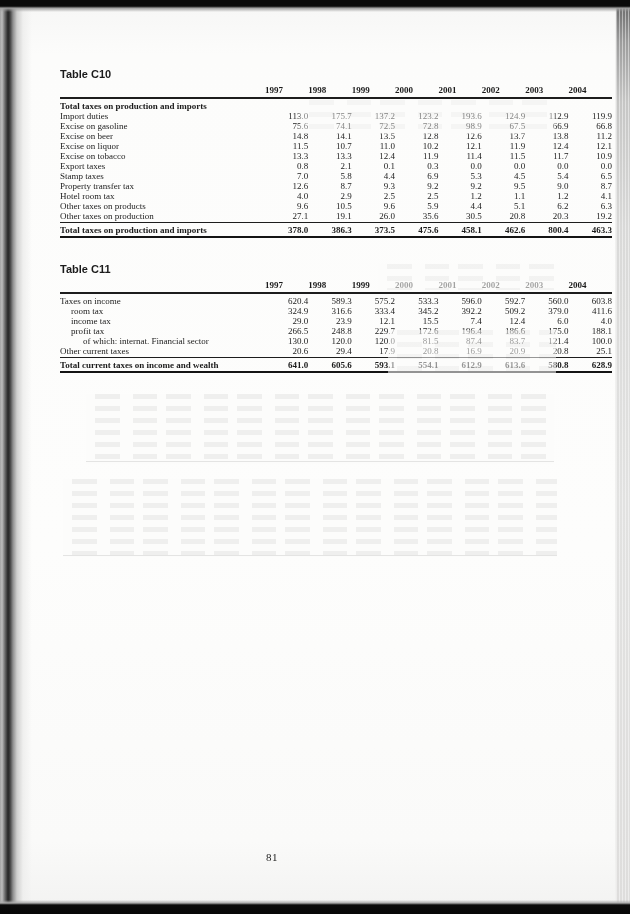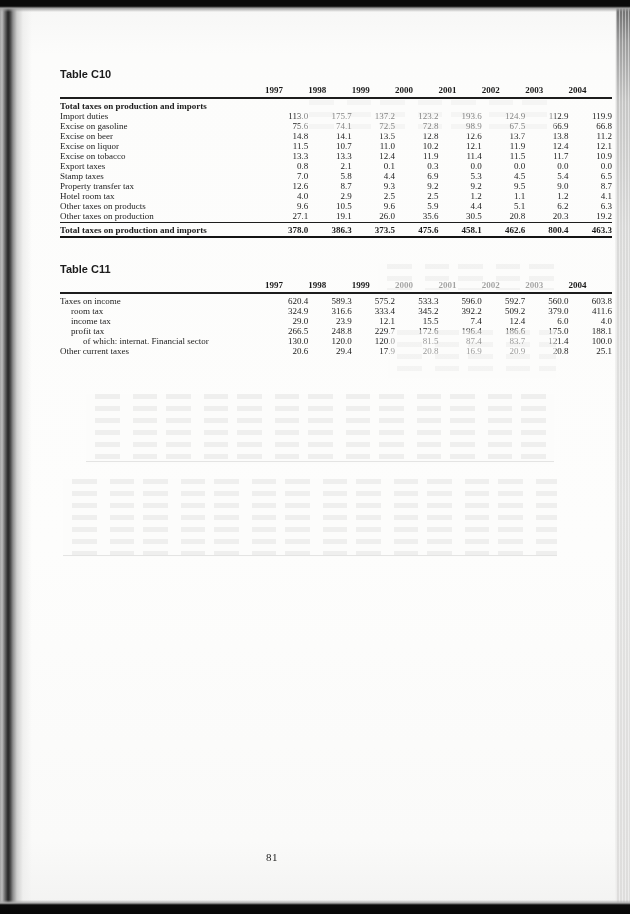--- a/index.html
+++ b/index.html
@@ -332,20 +332,31 @@
           <div class="tlabel indent0">Other current taxes</div>
           <div class="tval">20.6</div>
           <div class="tval">29.4</div>
           <div class="tval">17.9</div>
           <div class="tval">20.8</div>
           <div class="tval">16.9</div>
           <div class="tval">20.9</div>
           <div class="tval">20.8</div>
           <div class="tval">25.1</div>
         </div>
+        <div class="trow total">
+          <div class="tlabel indent0">Total current taxes on income and wealth</div>
+          <div class="tval">641.0</div>
+          <div class="tval">605.6</div>
+          <div class="tval">593.1</div>
+          <div class="tval">554.1</div>
+          <div class="tval">612.9</div>
+          <div class="tval">613.6</div>
+          <div class="tval">580.8</div>
+          <div class="tval">628.9</div>
+        </div>
       </div>
   </div>
 
   <div class="page-number">81</div>
 
   <div class="edge-left"></div>
   <div class="edge-right"></div>
   <div class="edge-top"></div>
   <div class="edge-bottom"></div>
 

